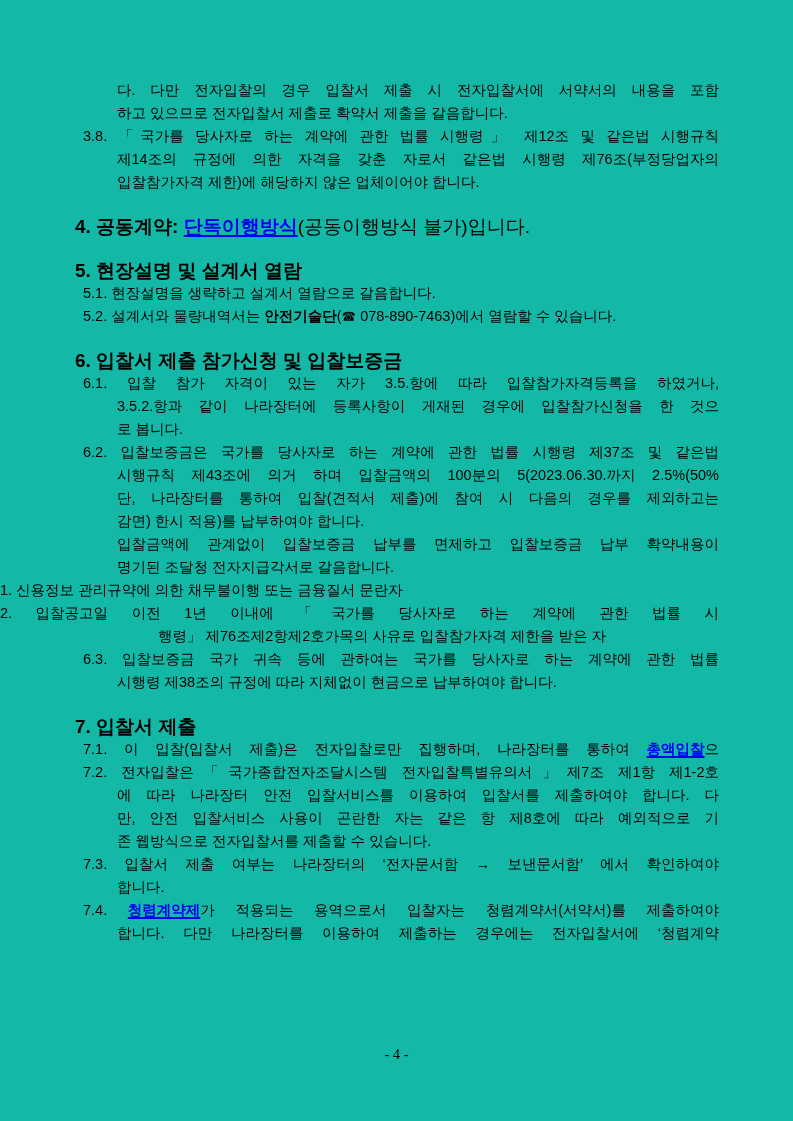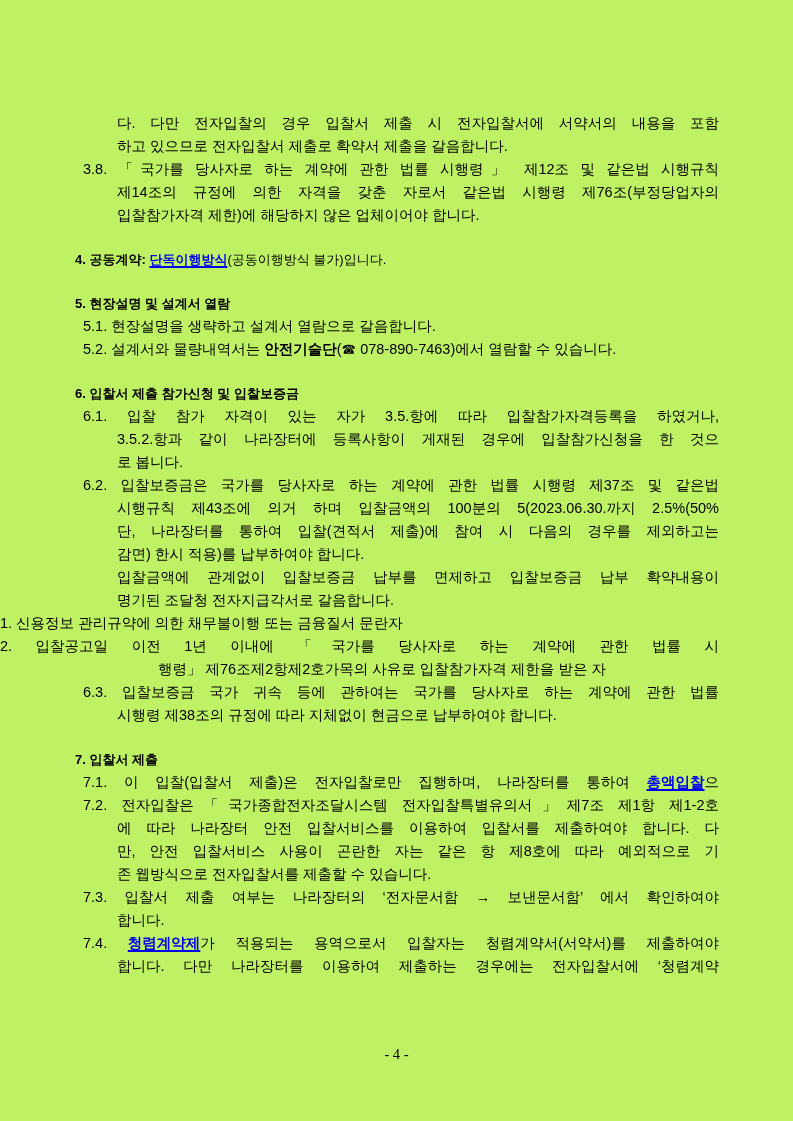--- a/index.html
+++ b/index.html
@@ -1,38 +1,38 @@
 <!DOCTYPE html>
 <html><head>
 <meta charset="utf-8">
 <style>
   html, body { margin: 0; padding: 0; background: #ffffff; }
   .page {
     position: relative;
     width: 793px;
     height: 1121px;
-    background: #bef264;
+    background: #14b8a6;
     color: #000000;
     font-family: "Liberation Sans", sans-serif;
     box-sizing: border-box;
-    padding-top: 112px;
+    padding-top: 79px;
     overflow: hidden;
   }
   .line {
     font-size: 14.5px;
     line-height: 23px;
     height: 23px;
     overflow: hidden;
     margin-right: 74px;
     text-align: left;
     white-space: normal;
     word-break: keep-all;
   }
   .line.just { text-align: justify; text-align-last: justify; }
-  .line.h { font-size: 13px; }
+  .line.h { font-size: 19px; }
   .line.gap { margin-top: 21px; }
   .ind-h       { margin-left: 75px; }
   .ind-item    { margin-left: 83px; }
   .ind-cont    { margin-left: 117px; }
   .ind-sub     { }
   .ind-subcont { margin-left: 158px; }
   .seg-b  { font-weight: 700; }
   .seg-bu { font-weight: 700; text-decoration: underline; text-decoration-thickness: 1.5px; text-underline-offset: 2px; }
   .footer {
     position: absolute;

